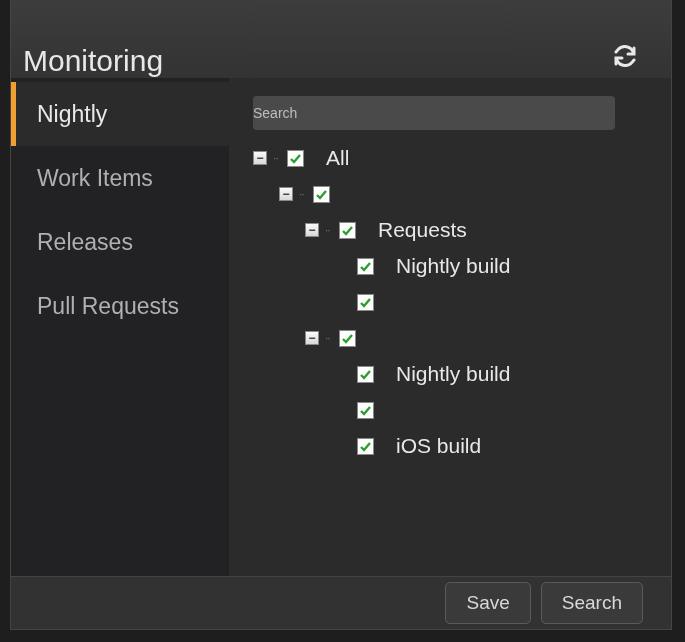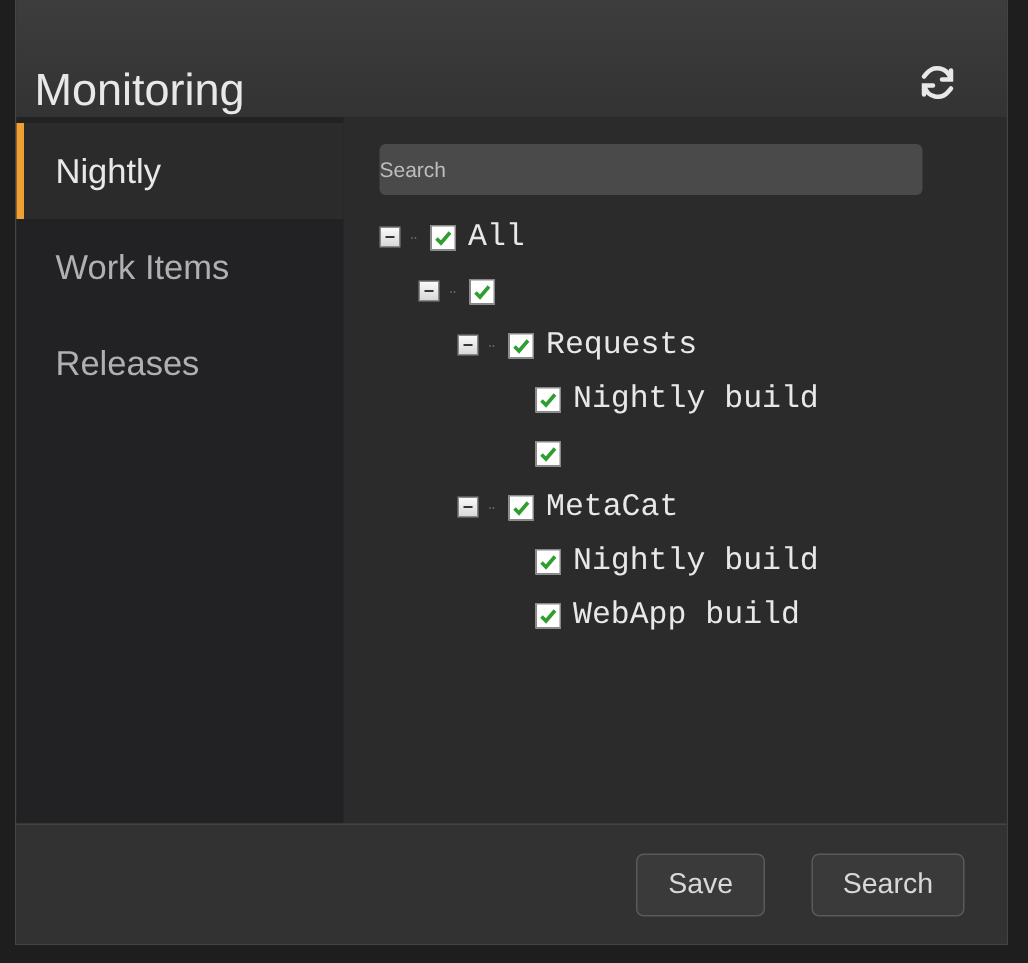--- a/index.html
+++ b/index.html
@@ -123,31 +123,31 @@
     width: 17px;
     height: 17px;
     background: #fff;
     border: 1px solid #888;
     display: inline-flex;
     align-items: center;
     justify-content: center;
     cursor: pointer;
   }
   .chk svg { display:block; }
-  .tree-label { margin-left: 2px; font-family: Liberation Mono, monospace; }
+  .tree-label { margin-left: 16px; }
 
   .footer {
-    height: 80px;
+    height: 53px;
     background: #323232;
     border-top: 1px solid #444;
     display: flex;
     align-items: center;
     justify-content: flex-end;
     padding-right: 28px;
-    gap: 31px;
+    gap: 10px;
   }
   .btn {
     height: 42px;
     padding: 0 20px;
     background: #3a3a3a;
     border: 1px solid #5a5a5a;
     border-radius: 5px;
     color: #d8d8d8;
     font-size: 19px;
     cursor: pointer;
@@ -175,20 +175,23 @@
     <div class="sidebar">
       <div class="sidebar-item active">
         <span>Nightly</span>
       </div>
       <div class="sidebar-item">
         <span>Work Items</span>
       </div>
       <div class="sidebar-item">
         <span>Releases</span>
       </div>
+      <div class="sidebar-item">
+        <span>Pull Requests</span>
+      </div>
     </div>
 
     <div class="content">
       <input class="search" type="text" placeholder="Search" style="">
 
       <div class="tree">
 
         <div class="tree-row">
           <span class="expander">−</span>
           <span class="dots">··</span>
@@ -239,42 +242,48 @@
         </div>
 
         <div class="tree-row indent-2">
           <span class="expander">−</span>
           <span class="dots">··</span>
           <span class="chk">
             <svg width="13" height="13" viewBox="0 0 13 13">
                 <path d="M2 7 L5 10 L11 3" stroke="#2e9e2e" stroke-width="2.4" fill="none"></path>
               </svg>
           </span>
-          <span class="tree-label">MetaCat</span>
         </div>
 
         <div class="tree-row indent-3">
           <span class="chk">
             <svg width="13" height="13" viewBox="0 0 13 13">
                 <path d="M2 7 L5 10 L11 3" stroke="#2e9e2e" stroke-width="2.4" fill="none"></path>
               </svg>
           </span>
           <span class="tree-label">Nightly build</span>
         </div>
 
         <div class="tree-row indent-3">
           <span class="chk">
             <svg width="13" height="13" viewBox="0 0 13 13">
                 <path d="M2 7 L5 10 L11 3" stroke="#2e9e2e" stroke-width="2.4" fill="none"></path>
               </svg>
           </span>
-          <span class="tree-label">WebApp build</span>
-        </div>
-
-
+        </div>
+
+
+        <div class="tree-row indent-3">
+          <span class="chk">
+            <svg width="13" height="13" viewBox="0 0 13 13">
+                <path d="M2 7 L5 10 L11 3" stroke="#2e9e2e" stroke-width="2.4" fill="none"></path>
+              </svg>
+          </span>
+          <span class="tree-label">iOS build</span>
+        </div>
 
       </div>
     </div>
   </div>
 
   <div class="footer">
     <button class="btn">Save</button>
     <button class="btn">Search</button>
   </div>
 

